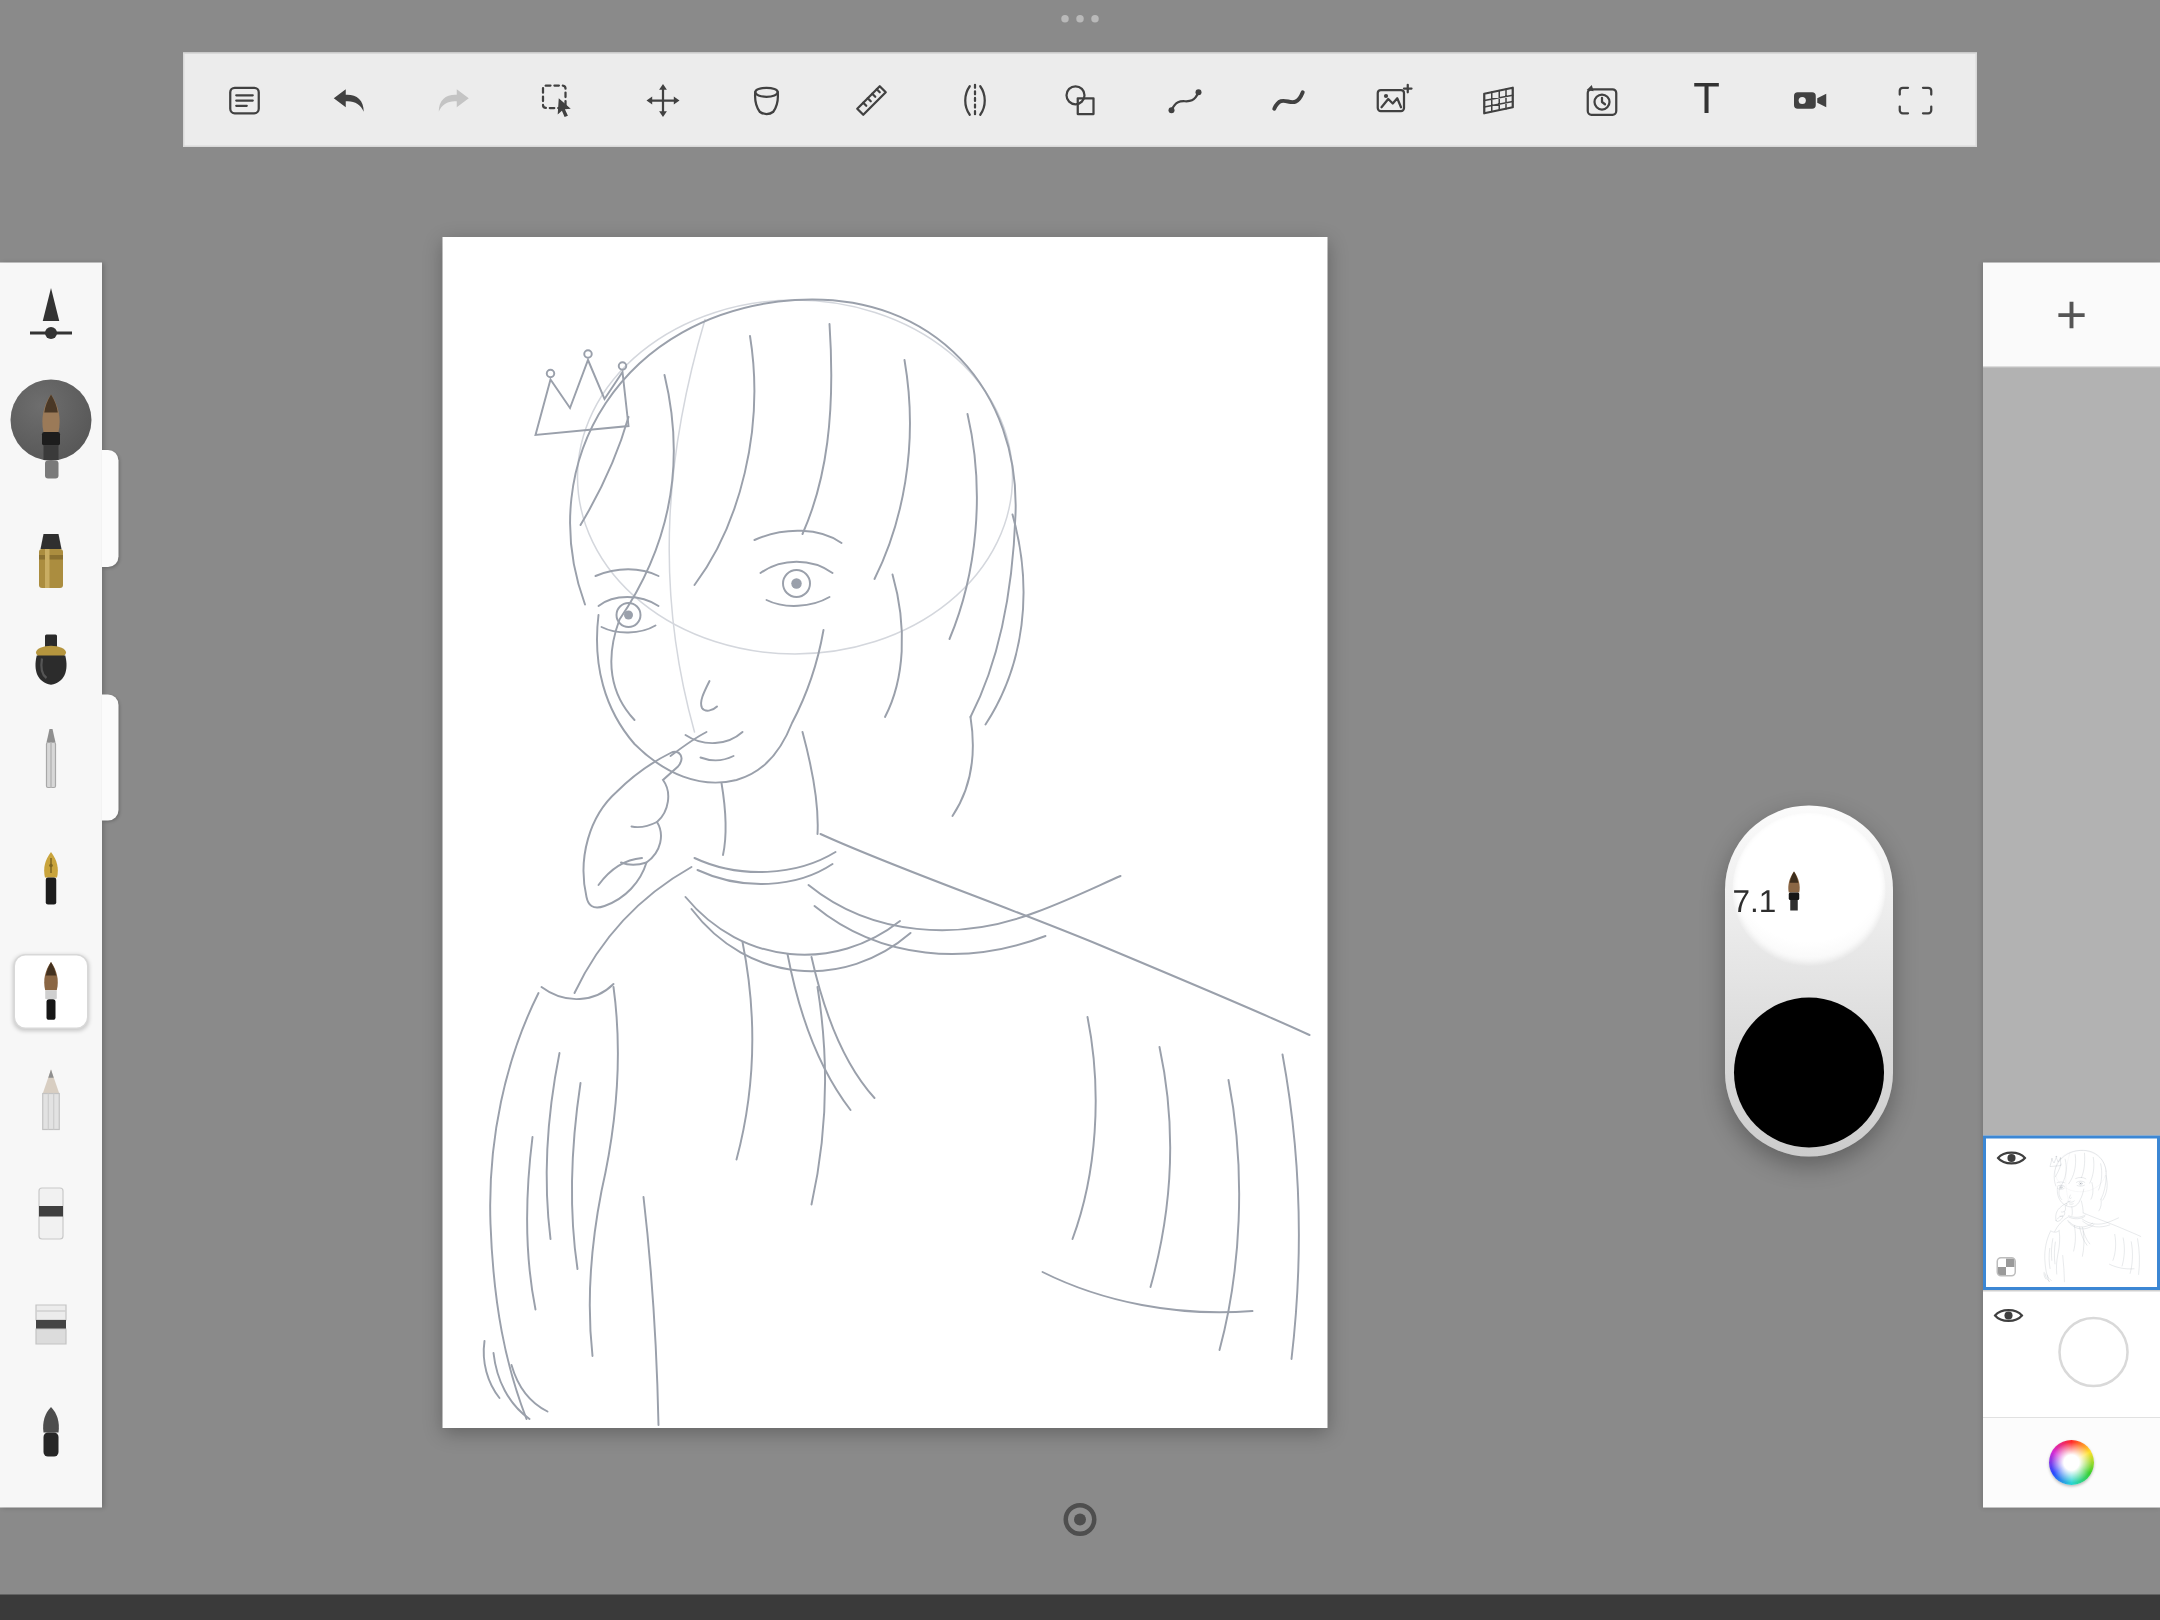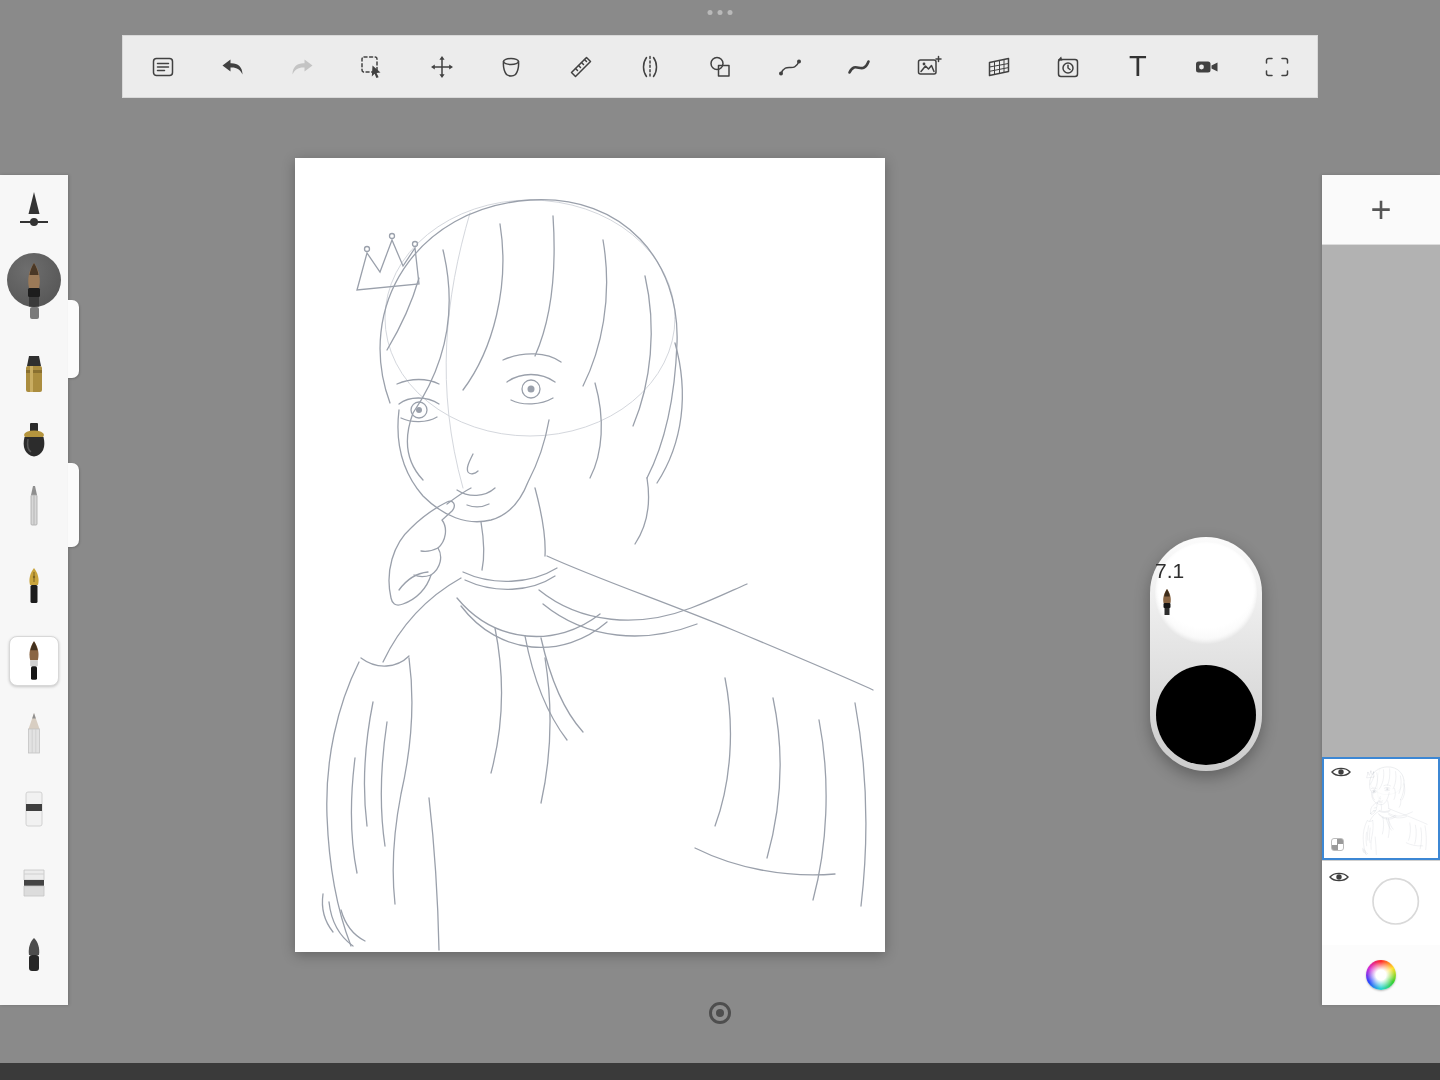--- a/index.html
+++ b/index.html
@@ -45,22 +45,22 @@
   
   .canvas { position:absolute; left:295px; top:158px; width:590px; height:794px; background:#ffffff;
             box-shadow:0 3px 12px rgba(0,0,0,0.28); }
   .canvas svg { width:100%; height:100%; display:block; }
 
   
   .size-pop { position:absolute; left:1150px; top:537px; width:112px; height:234px; border-radius:56px;
               background:linear-gradient(180deg,#fbfbfb,#cccccc); box-shadow:0 6px 16px rgba(0,0,0,0.3); }
   .size-circle { position:absolute; left:5px; top:5px; width:102px; height:102px; border-radius:50%;
                  background:radial-gradient(circle at 50% 35%, #ffffff 60%, #efefef);
-                 box-shadow:inset 0 -2px 4px rgba(0,0,0,0.08); display:flex; flex-direction:column;
-                 cursor:pointer; }
+                 box-shadow:inset 0 -2px 4px rgba(0,0,0,0.08); display:flex; flex-direction:row;
+                 align-items:center; cursor:pointer; }
   .size-value { margin-top:17px; font-size:21px; color:#2e2e2e; }
   .size-circle svg { width:24px; height:34px; margin-top:2px; }
   .color-circle { position:absolute; left:6px; top:128px; width:100px; height:100px; border-radius:50%;
                   background:#000000; cursor:pointer; }
 
   
   .right-panel { position:absolute; left:1322px; top:175px; width:118px; height:830px;
                  display:flex; flex-direction:column; box-shadow:-1px 0 3px rgba(0,0,0,0.15); }
   .add-area { height:70px; background:#fafafa; border-bottom:1px solid #dcdcdc; display:flex;
               align-items:center; justify-content:center; cursor:pointer; }

